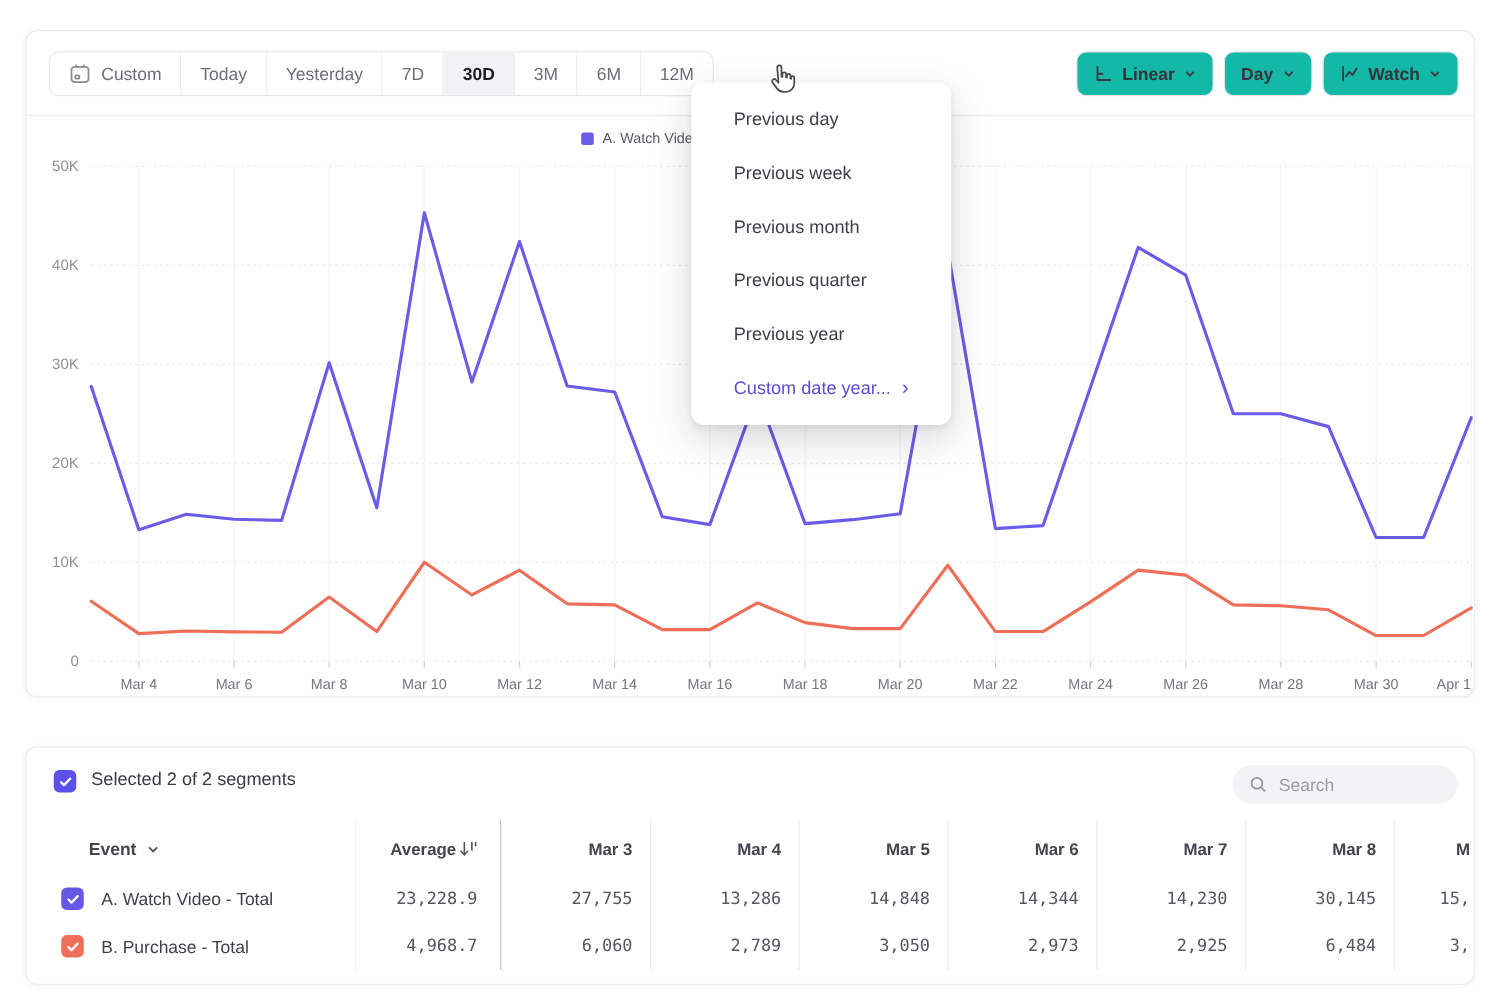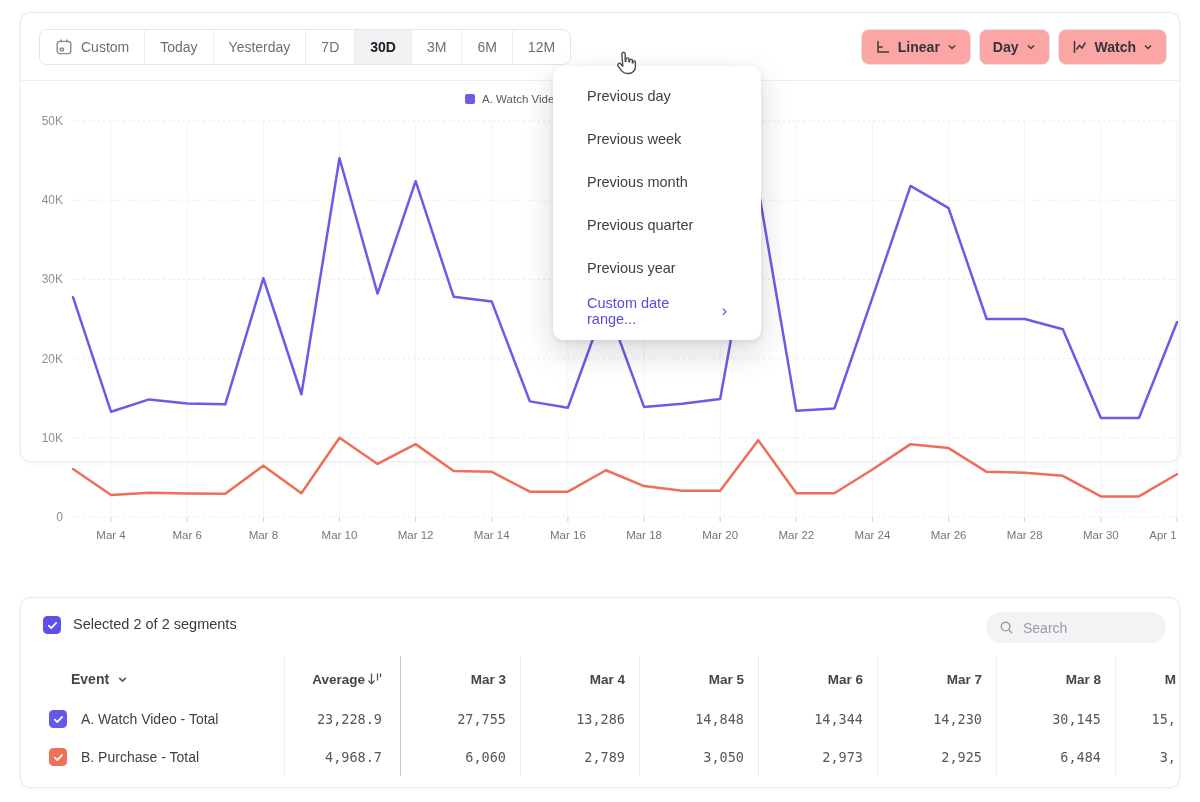--- a/index.html
+++ b/index.html
@@ -1,32 +1,32 @@
 <!DOCTYPE html>
 <html><head>
 <meta charset="utf-8">
 <style>
   * { margin:0; padding:0; box-sizing:border-box; }
   html,body { width:1200px; height:802px; background:#fff; font-family:"Liberation Sans", sans-serif; overflow:hidden; }
   .page { position:relative; width:1200px; height:802px; }
 
   .card { position:absolute; background:#fff; border:1px solid #ebebef; border-radius:10px; box-shadow:0 1px 5px rgba(30,30,40,.05); }
-  #chart-card { left:20px; top:12px; width:1160px; height:450px; }
+  #chart-card { left:20px; top:24px; width:1160px; height:534px; }
   #table-card { left:20px; top:597px; width:1160px; height:191px; overflow:hidden; }
 
   
   .toolbar { position:absolute; left:0; right:0; top:0; height:68px; display:flex; align-items:center; padding:0 12px 0 18px; border-bottom:1px solid #ededf1; }
   .seg-control { display:flex; align-items:stretch; height:36px; border:1px solid #e6e6ea; border-radius:8px; overflow:hidden; }
   .seg { display:flex; align-items:center; gap:8px; padding:0 15px; font-size:14px; color:#6d6d76; border-right:1px solid #ededf1; cursor:pointer; white-space:nowrap; background:#fff; }
   .seg:last-child { border-right:none; }
   .seg.selected { background:#f2f2f4; color:#1c1c22; font-weight:bold; }
   .cal-icon { width:18px; height:18px; }
   .compare-btn { margin-left:11px; height:36px; display:flex; align-items:center; padding:0 17px; background:#dcd7f7; color:#4b3ed3; font-size:14px; font-weight:bold; border:none; border-radius:8px; cursor:pointer; white-space:nowrap; }
   .right-group { margin-left:auto; display:flex; gap:8px; }
-  .tool-btn { height:36px; display:flex; align-items:center; gap:7px; padding:0 13px; background:#fca5a5; border:1px solid #e4e4e9; border-radius:8px; font-size:14px; font-weight:bold; color:#33333a; cursor:pointer; white-space:nowrap; }
+  .tool-btn { height:36px; display:flex; align-items:center; gap:7px; padding:0 13px; background:#14b8a6; border:1px solid #e4e4e9; border-radius:8px; font-size:14px; font-weight:bold; color:#33333a; cursor:pointer; white-space:nowrap; }
   .chev { width:10px; height:10px; }
 
   
   .chart-wrap { position:absolute; left:0; top:68px; width:1158px; height:484px; }
   .legend { position:absolute; left:0; top:12px; width:100%; display:flex; justify-content:center; gap:26px; }
   .legend-item { display:flex; align-items:center; gap:7px; font-size:11.5px; color:#5a5a63; }
   .swatch { width:10px; height:10px; border-radius:2px; }
 
   
   .menu { position:absolute; left:553px; top:66px; width:208px; background:#fff; border-radius:10px; box-shadow:0 2px 6px rgba(25,25,35,.08), 0 12px 32px rgba(25,25,35,.16); padding:8px 16px; z-index:10; }
@@ -207,21 +207,21 @@
     </div>
   </div>
 
   <div class="menu" id="compare-menu">
       <div class="menu-item">Previous day</div>
       <div class="menu-item">Previous week</div>
       <div class="menu-item">Previous month</div>
       <div class="menu-item">Previous quarter</div>
       <div class="menu-item">Previous year</div>
       <div class="menu-item accent">
-        <span>Custom date range...</span>
+        <span>Custom date year...</span>
         <span class="submenu-chev">›</span>
       </div>
     </div>
 
   <svg class="cursor" width="26" height="28" viewBox="0 0 26 28">
     <path d="M9.8 4.1 c0-1 .8-1.8 1.7-1.8 s1.7.8 1.7 1.8 v7.3 h.7 v-2 c0-.8.7-1.5 1.5-1.5 s1.5.7 1.5 1.5 v2.5 h.7 v-1.4 c0-.8.6-1.4 1.4-1.4 s1.4.6 1.4 1.4 v2.4 h.6 v-.8 c0-.7.5-1.2 1.2-1.2 s1.2.5 1.2 1.2 v4.7 c0 3.7-3 6.7-6.7 6.7 h-1.7 c-2.1 0-4-.9-5.3-2.6 l-3.6-4.8 c-.6-.8-.4-1.9.3-2.4 .7-.6 1.8-.4 2.4.3 l2 2.2 z" fill="#ffffff" stroke="#4a4a52" stroke-width="1.4" stroke-linejoin="round"></path>
   </svg>
 
   <div class="card" id="table-card">
     <div class="table-head">

